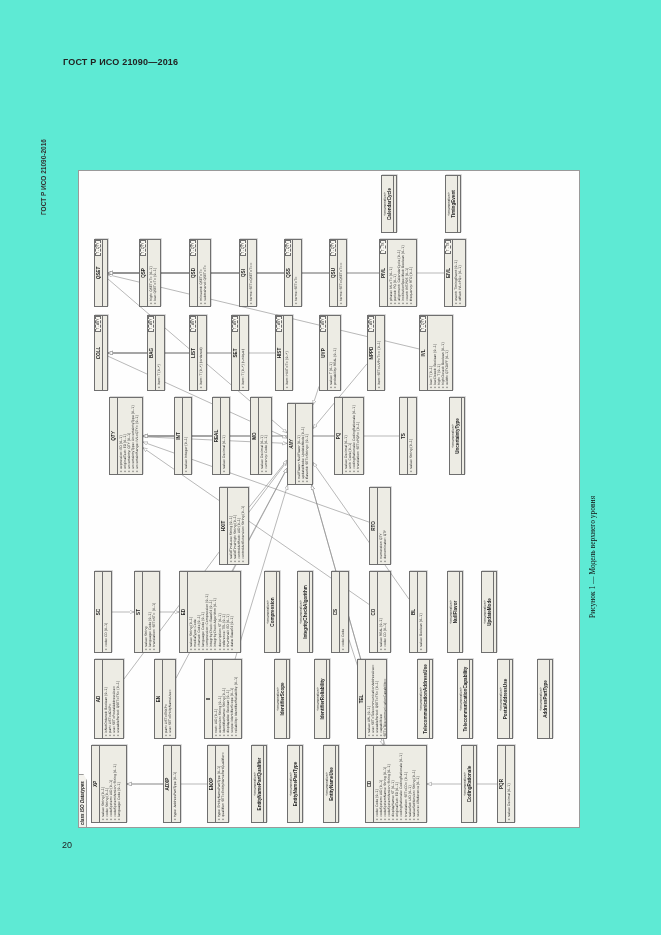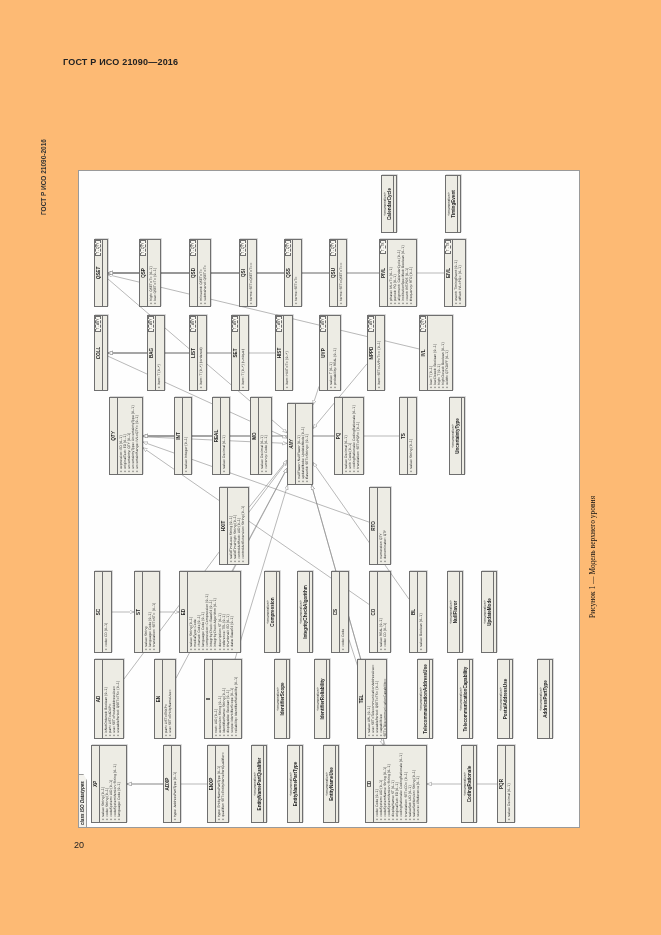--- a/index.html
+++ b/index.html
@@ -1,21 +1,21 @@
 <!DOCTYPE html>
 <html><head>
 <meta charset="utf-8">
 <style>
   html,body{margin:0;padding:0;background:#fdfdfd;}
-  .page{position:relative;width:661px;height:935px;background:#fdba74;overflow:hidden;
+  .page{position:relative;width:661px;height:935px;background:#5eead4;overflow:hidden;
         font-family:"Liberation Sans",sans-serif;color:#222;}
   .hdr{position:absolute;left:63px;top:57px;font-size:9px;font-weight:bold;letter-spacing:.2px;}
   .side-vert{position:absolute;left:40px;top:215px;transform:rotate(-90deg);transform-origin:0 0;
         font-size:6.5px;font-weight:bold;white-space:nowrap;color:#333;}
-  .pagenum{position:absolute;left:74px;top:840px;font-size:9px;}
+  .pagenum{position:absolute;left:62px;top:840px;font-size:9px;}
   .fig-wrap{position:absolute;left:78px;top:172px;width:500px;height:656px;}
   .canvas{position:absolute;left:0;top:0;width:656px;height:500px;
         transform:rotate(-90deg) translateX(-656px);transform-origin:0 0;
         border:1px solid #9a9a9a;background:#fefefe;}
   .frame-label{position:absolute;left:0;top:0;border-right:0.8px solid #9a9a9a;border-bottom:0.8px solid #9a9a9a;
         background:#f4f3ee;font-size:4.6px;font-weight:bold;font-style:italic;padding:1px 6px 1px 2px;
         clip-path:polygon(0 0,100% 0,100% 55%,88% 100%,0 100%);}
   .caption{position:absolute;left:588px;top:618px;transform:rotate(-90deg);transform-origin:0 0;
         white-space:nowrap;font-family:"Liberation Serif",serif;font-size:7.5px;color:#111;}
   svg.conn{position:absolute;left:0;top:0;}

